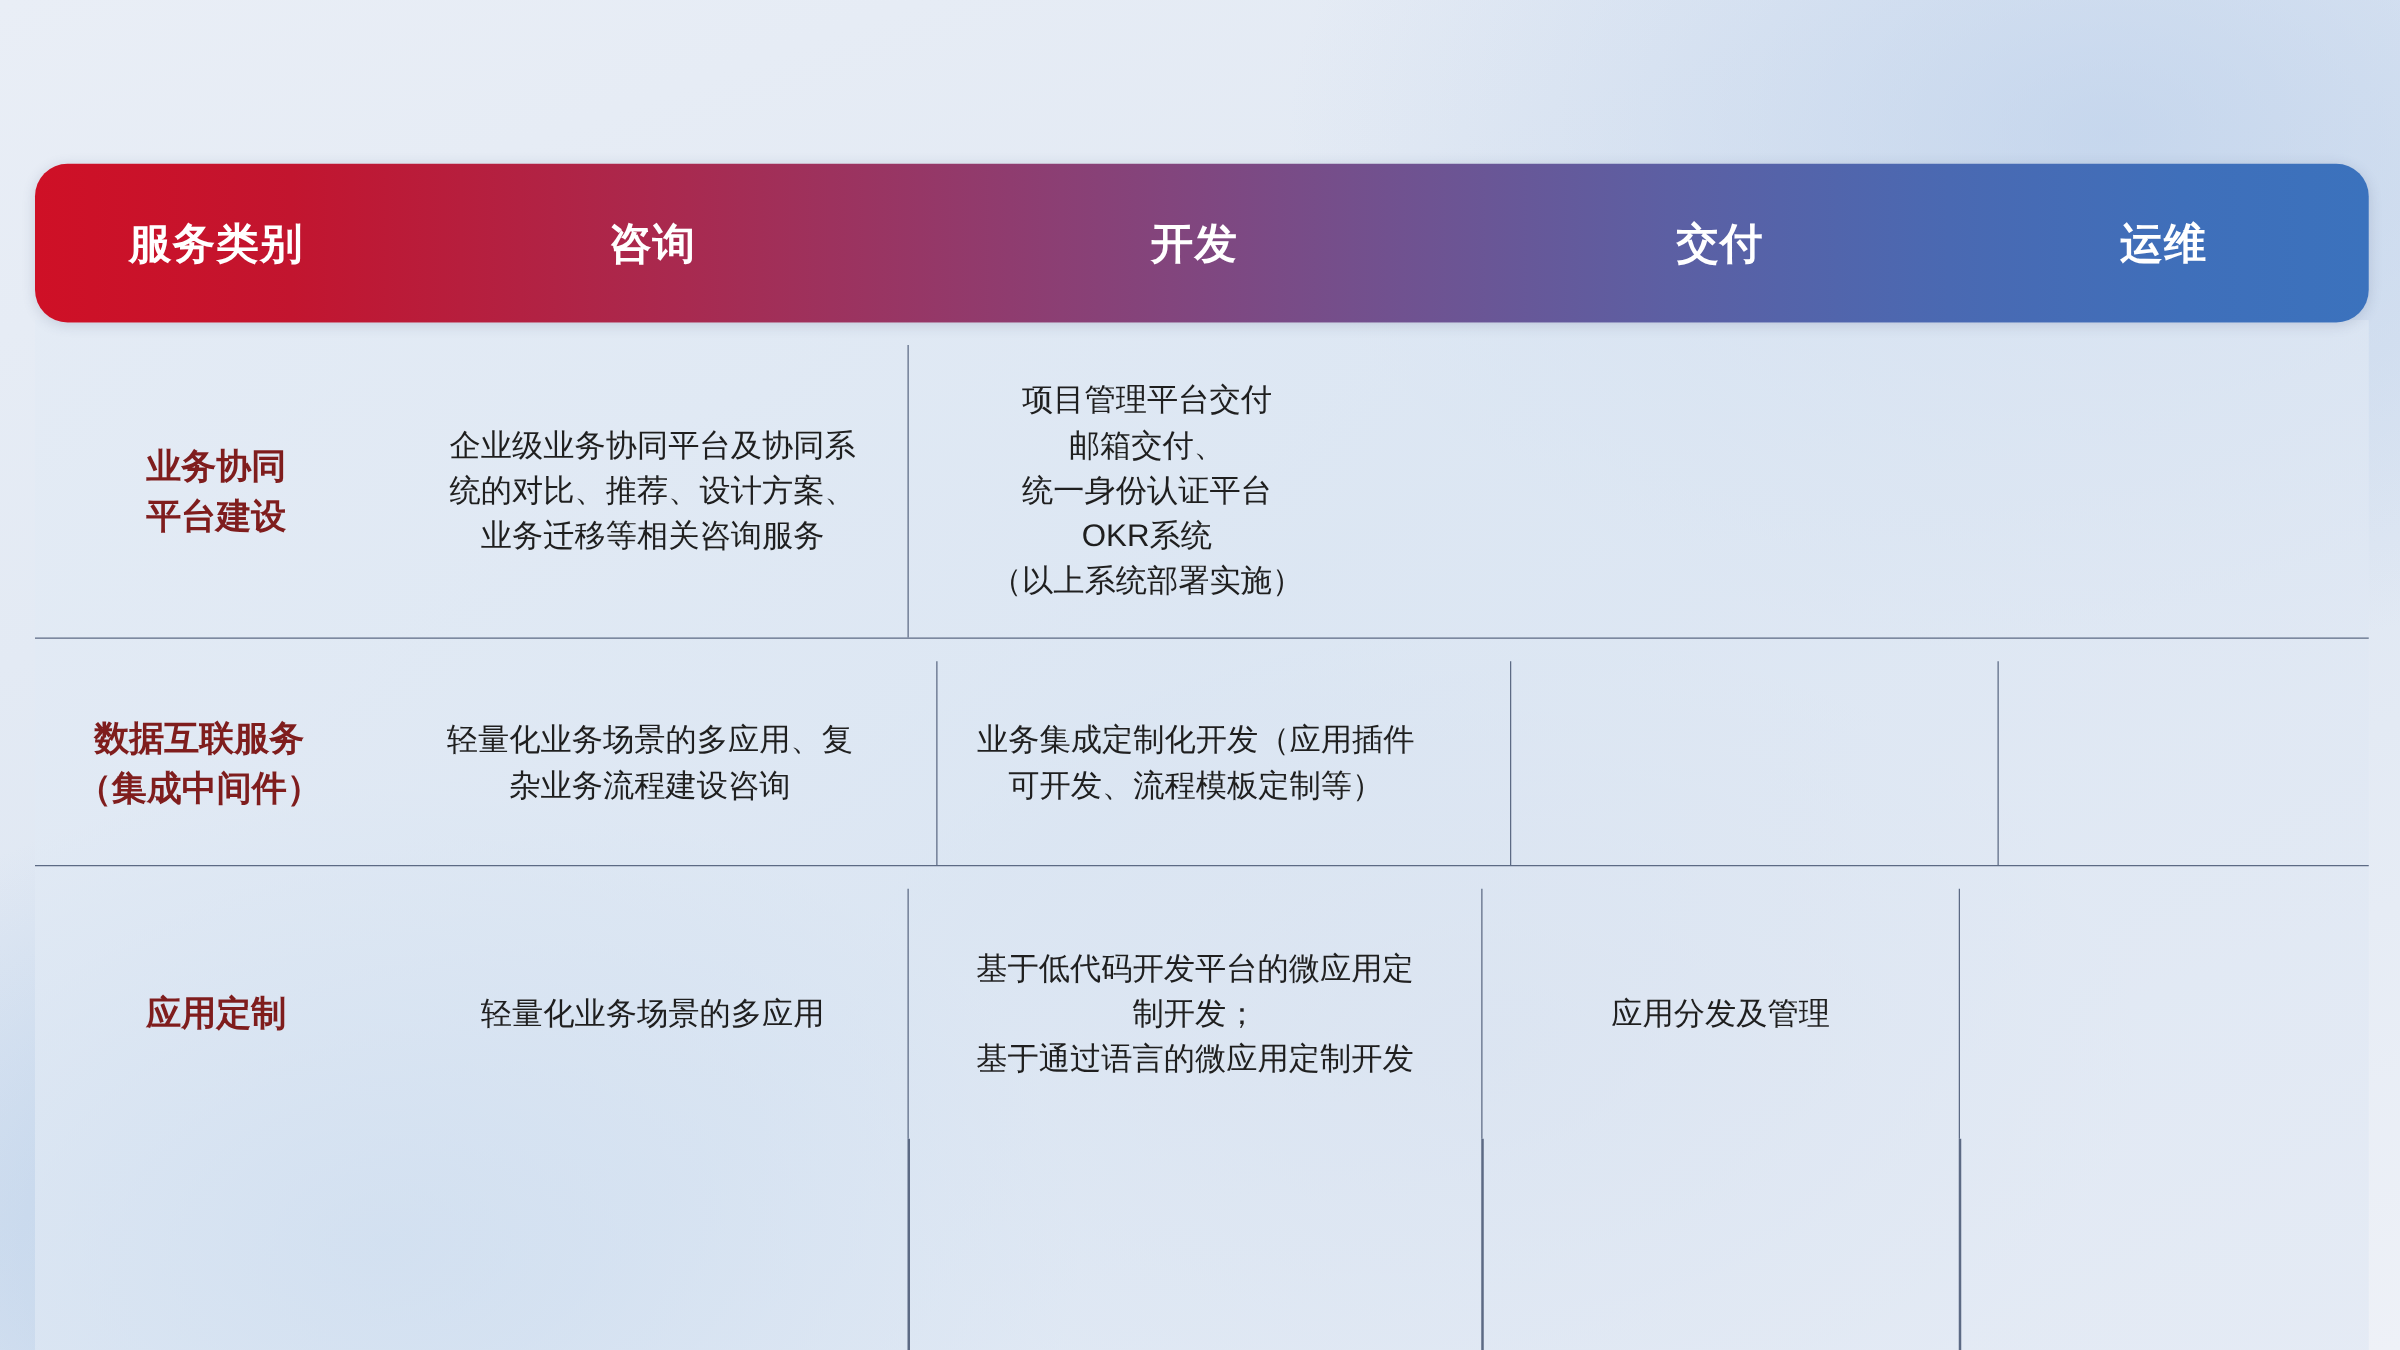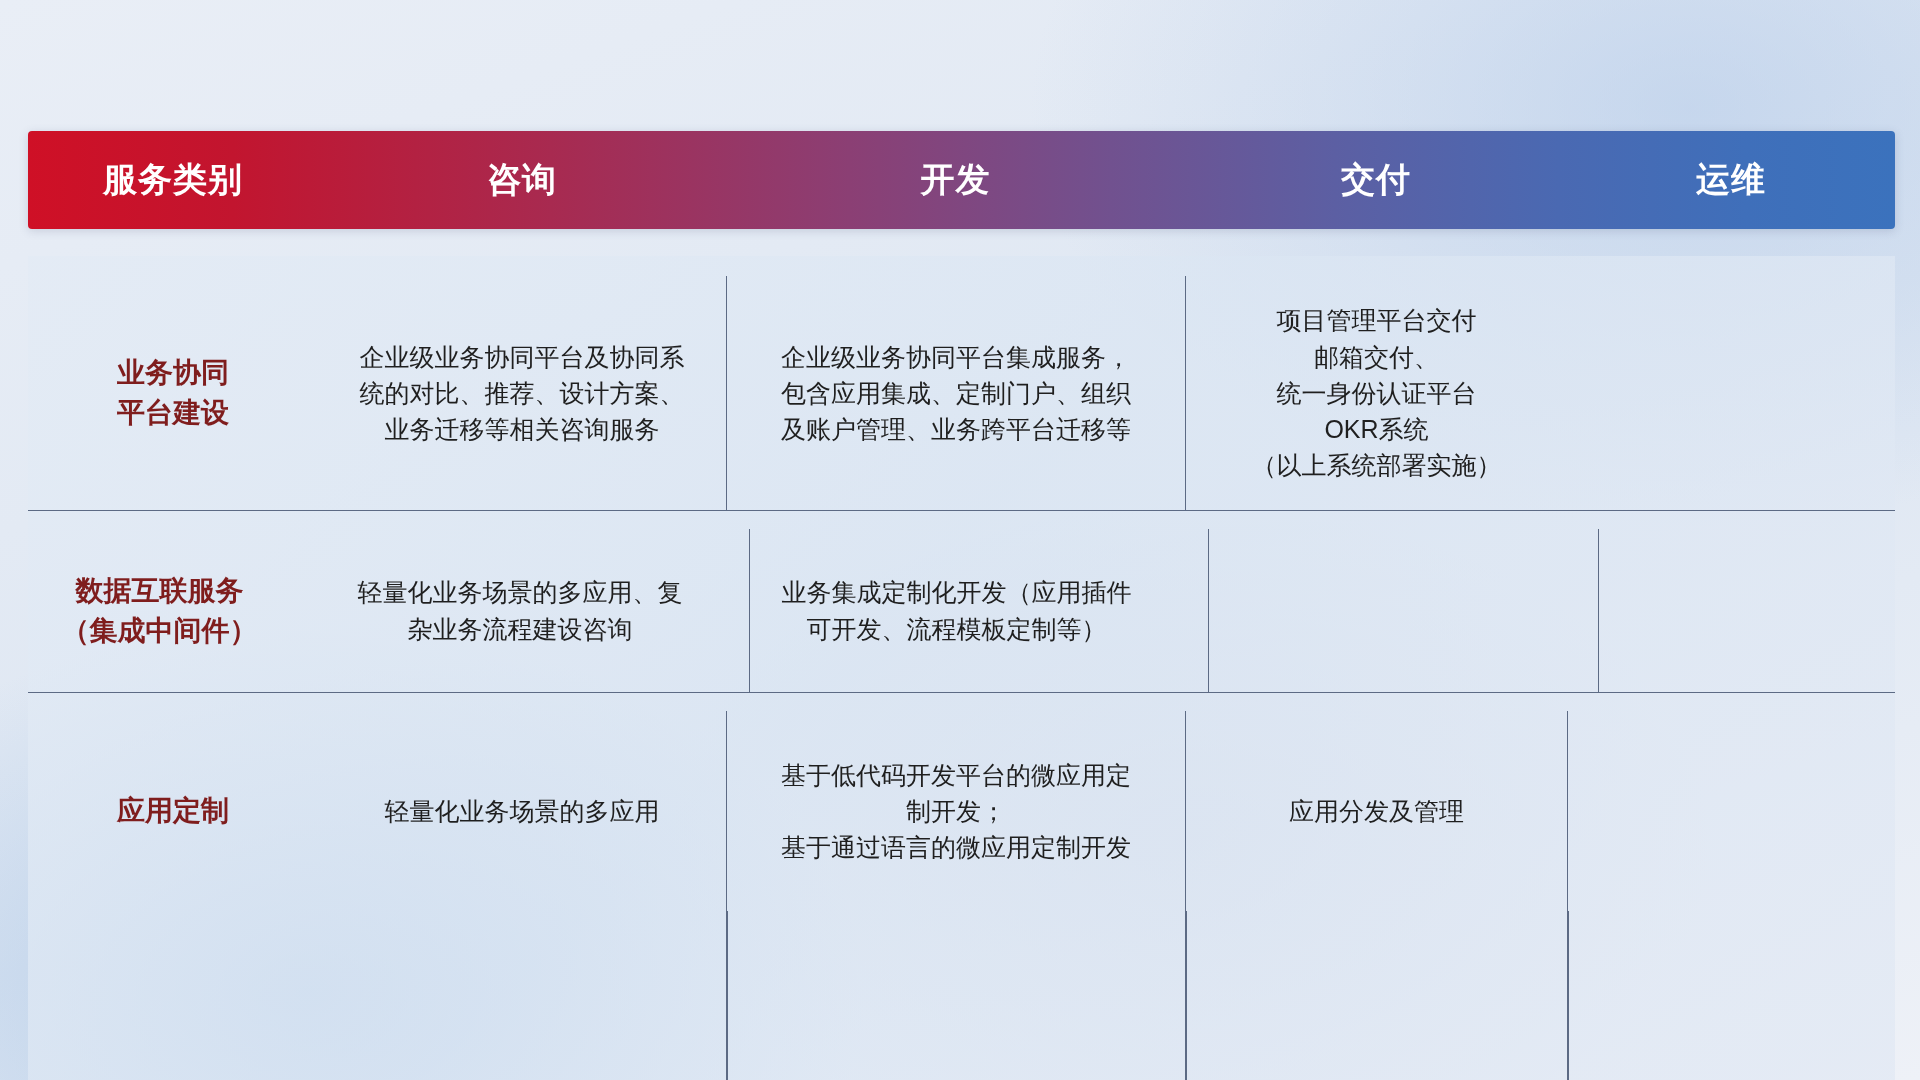--- a/index.html
+++ b/index.html
@@ -43,22 +43,22 @@
     height: 828px;
     background: linear-gradient(135deg, rgba(227,235,245,0.82) 0%, rgba(219,230,243,0.72) 45%, rgba(226,233,244,0.80) 100%);
   }
 
   
   .header-bar {
     position: absolute;
     left: 0;
     top: 0;
     width: 1867px;
-    height: 98px;
-    border-radius: 4px;
+    height: 127px;
+    border-radius: 26px;
     background: linear-gradient(90deg, #cf1026 0%, #c2152f 11%, #a82a50 28%, #8b3f74 44%, #71518f 58%, #5c5fa3 70%, #4a69b2 82%, #3f6fba 92%, #3b72bd 100%);
     box-shadow: 0 2px 10px rgba(60,70,110,0.18);
   }
 
   .header-cells {
     display: flex;
     width: 100%;
     height: 100%;
     align-items: center;
   }
@@ -159,23 +159,20 @@
     </div>
 
     <div class="grid">
 
       <div class="row row-0">
         <div class="cell cell-cat col-0">业务协同
 平台建设</div>
         <div class="cell col-1">企业级业务协同平台及协同系
 统的对比、推荐、设计方案、
 业务迁移等相关咨询服务</div>
-        <div class="cell col-2 sep-left">企业级业务协同平台集成服务，
-包含应用集成、定制门户、组织
-及账户管理、业务跨平台迁移等</div>
         <div class="cell col-3 sep-left">项目管理平台交付
 邮箱交付、
 统一身份认证平台
 OKR系统
 （以上系统部署实施）</div>
       </div>
 
       <div class="row row-1">
         <div class="cell cell-cat col-0">数据互联服务
 （集成中间件）</div>

